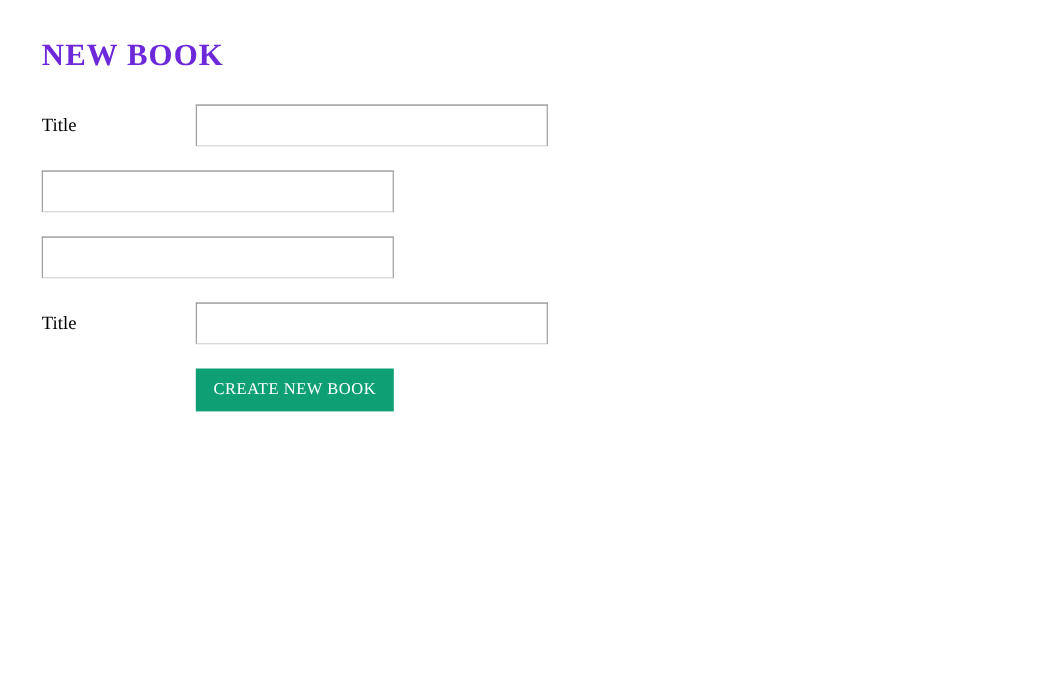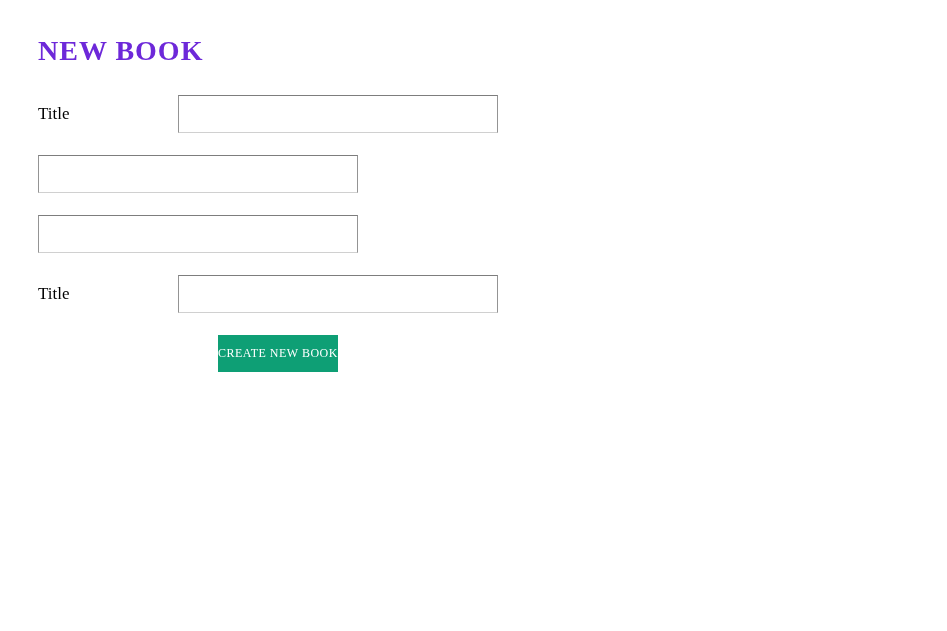--- a/index.html
+++ b/index.html
@@ -42,27 +42,26 @@
     }
     .button-row {
       margin-left: 140px;
       margin-top: 8px;
     }
     .btn {
       display: inline-block;
       background: #0e9f75;
       color: #fff;
       border: none;
-      padding: 11px 0;
-      font-size: 12px;
+      padding: 11px 16px;
+      font-size: 15px;
       font-family: Georgia, "Times New Roman", serif;
       letter-spacing: 0.5px;
       cursor: pointer;
       margin-bottom: 12px;
-      margin-left: 40px;
     }
     .btn-block {
       display: block;
       clear: both;
     }
   </style>
 </head>
 <body>
 
 <h1>NEW BOOK</h1>

